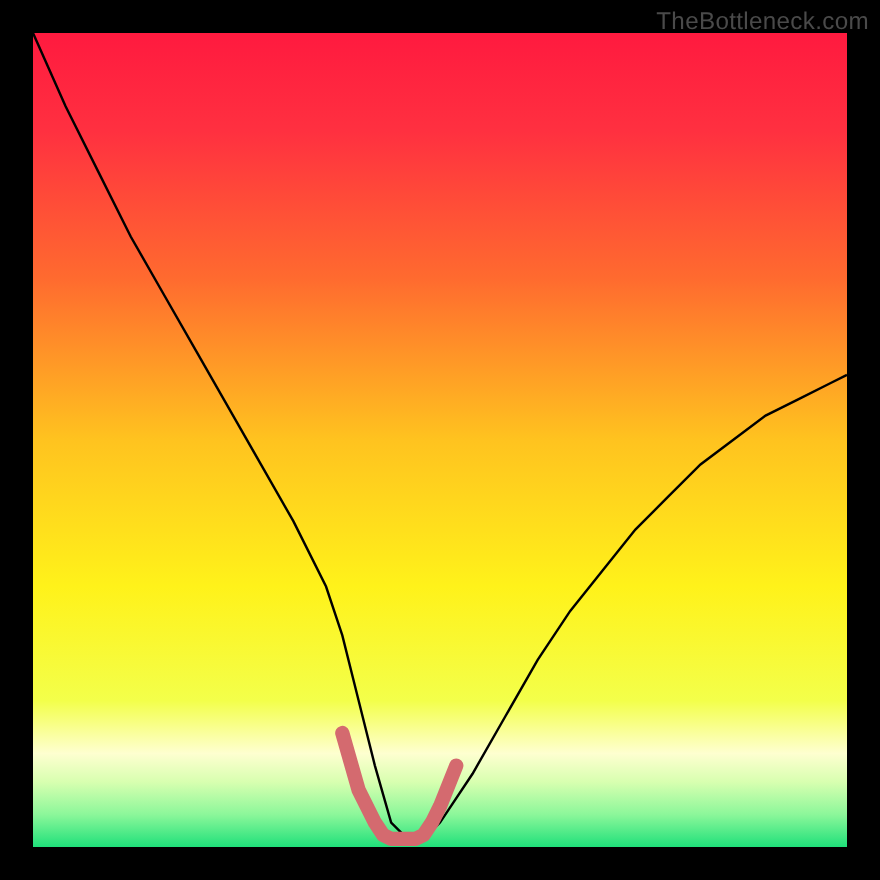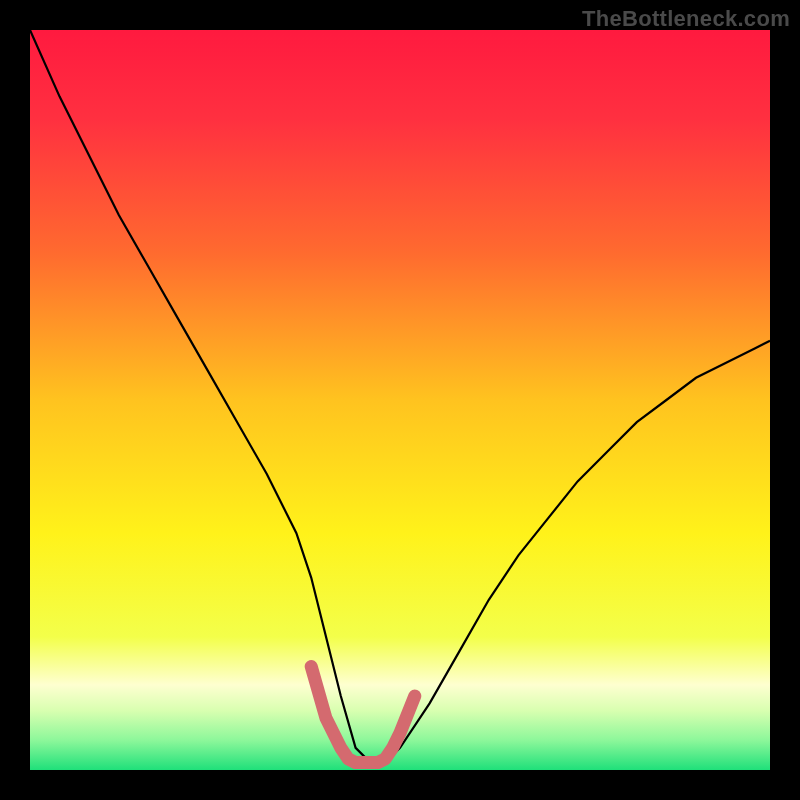--- a/index.html
+++ b/index.html
@@ -16,21 +16,21 @@
     width: 800px;
     height: 800px;
     background: #000;
   }
   .watermark {
     position: absolute;
     top: 6px;
     right: 10px;
     color: #4a4a4a;
     font-size: 22px;
-    font-weight: 700;
+    font-weight: 400;
     letter-spacing: 0.3px;
     z-index: 20;
   }
   .plot {
     position: absolute;
     left: 30px;
     top: 30px;
     width: 740px;
     height: 740px;
     overflow: hidden;

